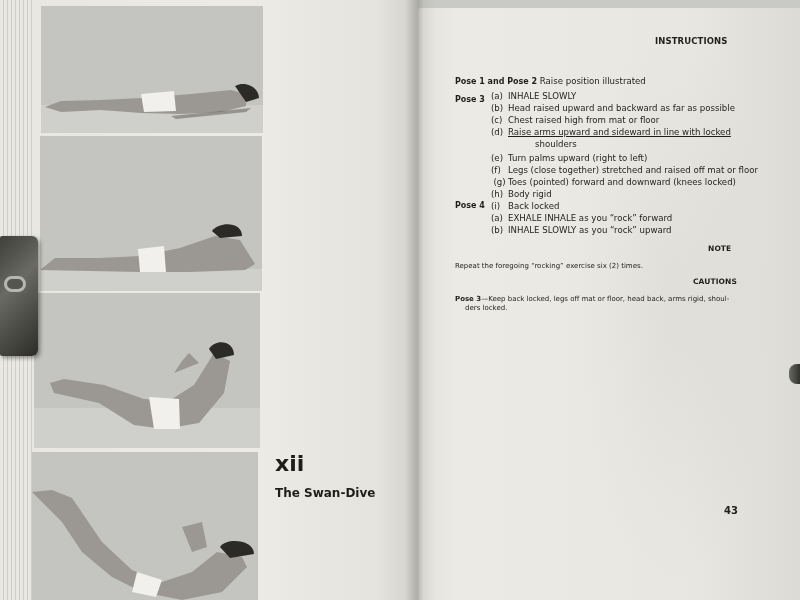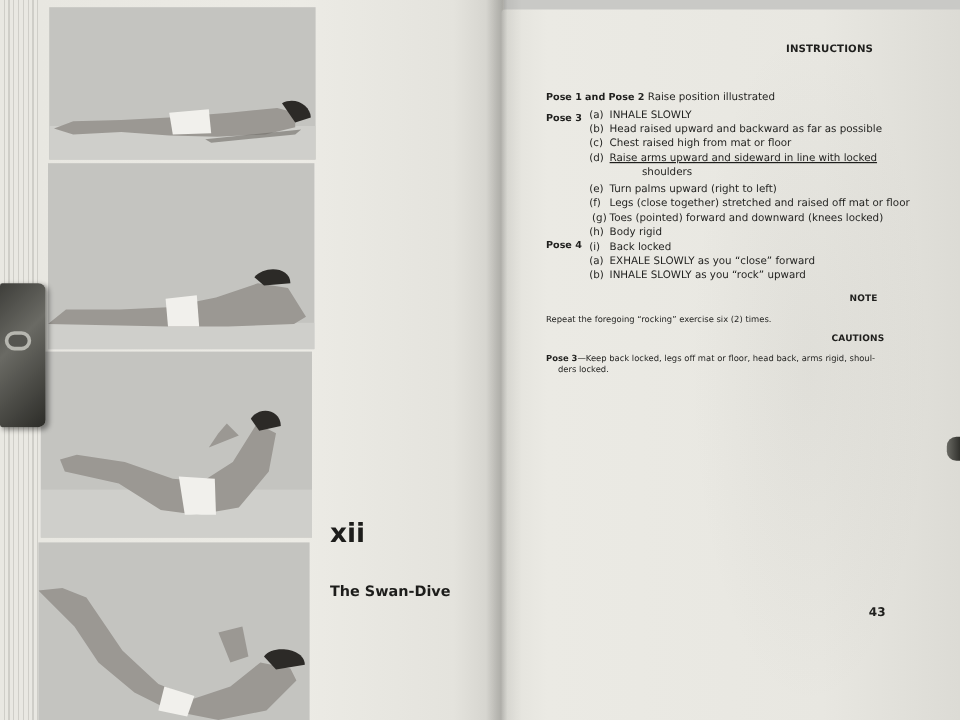--- a/index.html
+++ b/index.html
@@ -33,21 +33,21 @@
     position: absolute; background: #c4c4c0; overflow: hidden;
   }
   .photo .floor { position: absolute; left: 0; right: 0; bottom: 0; background: #cfcfcb; }
   .figure { position: absolute; }
   .skin { fill: #9b9893; }
   .shadow { fill: #6e6b66; }
   .trunks { fill: #f1f0ec; }
   .hair { fill: #2c2a27; }
 
   .chapter-num {
-    position: absolute; left: 275px; top: 433px;
+    position: absolute; left: 275px; top: 451px;
     font-family: "DejaVu Sans", sans-serif; font-weight: bold; font-size: 22px; color: #1d1d1b;
   }
   .chapter-title {
     position: absolute; left: 275px; top: 486px;
     font-family: "DejaVu Sans", sans-serif; font-weight: bold; font-size: 12px; color: #1d1d1b;
   }
 
   
   .gutter {
     position: absolute; left: 405px; top: 0; width: 30px; height: 600px;
@@ -168,21 +168,21 @@
   <div class="line" style="left:36px; top:153px;"><span class="letter">(e)</span><span>Turn palms upward (right to left)</span></div>
   <div class="line" style="left:36px; top:165px;"><span class="letter">(f)</span><span>Legs (close together) stretched and raised off mat or floor</span></div>
   <div class="line" style="left:36px; top:177px;text-align:center;"><span class="letter">(g)</span><span>Toes (pointed) forward and downward (knees locked)</span></div>
   <div class="line" style="left:36px; top:189px;"><span class="letter">(h)</span><span>Body rigid</span></div>
   <div class="line" style="left:36px; top:201px;"><span class="letter">(i)</span><span>Back locked</span></div>
 
   <div class="line" style="left:0; top:200px;">
     <span class="pose-label">Pose</span>
     <span class="pose-label">4</span>
   </div>
-  <div class="line" style="left:36px; top:213px;"><span class="letter">(a)</span><span>EXHALE SLOWLY as you “close” forward</span></div>
+  <div class="line" style="left:36px; top:213px;"><span class="letter">(a)</span><span>EXHALE INHALE as you “rock” forward</span></div>
   <div class="line" style="left:36px; top:225px;"><span class="letter">(b)</span><span>INHALE SLOWLY as you “rock” upward</span></div>
 
   <div class="heading" style="left:253px; top:244px; font-size:7.5px;">NOTE</div>
   <div class="line small" style="left:0; top:262px;">Repeat the foregoing “rocking” exercise six (2) times.</div>
 
   <div class="heading" style="left:238px; top:277px; font-size:7.5px;">CAUTIONS</div>
   <div class="line small" style="left:0; top:295px;">
     <span class="pose-label" style="font-size:7px;">Pose 3</span><span>—Keep back locked, legs off mat or floor, head back, arms rigid, shoul-</span>
   </div>
   <div class="line small" style="left:10px; top:304px;">ders locked.</div>

